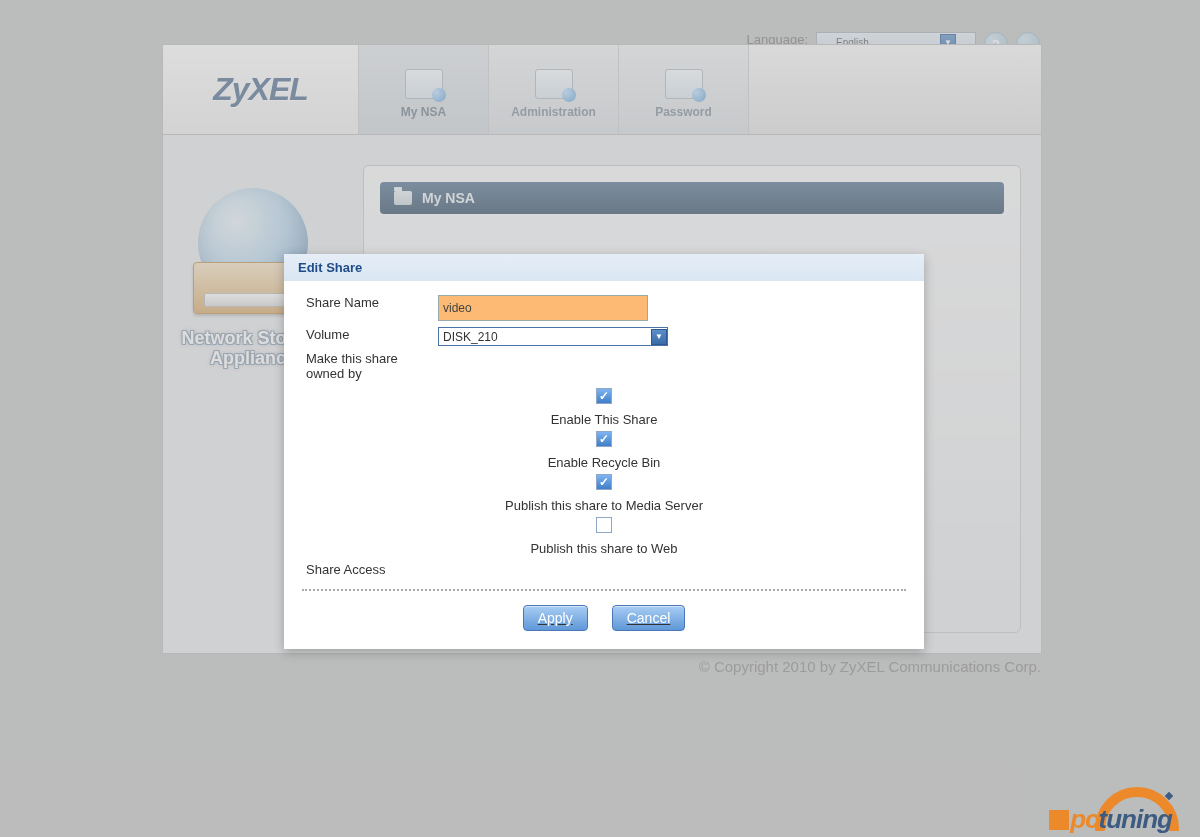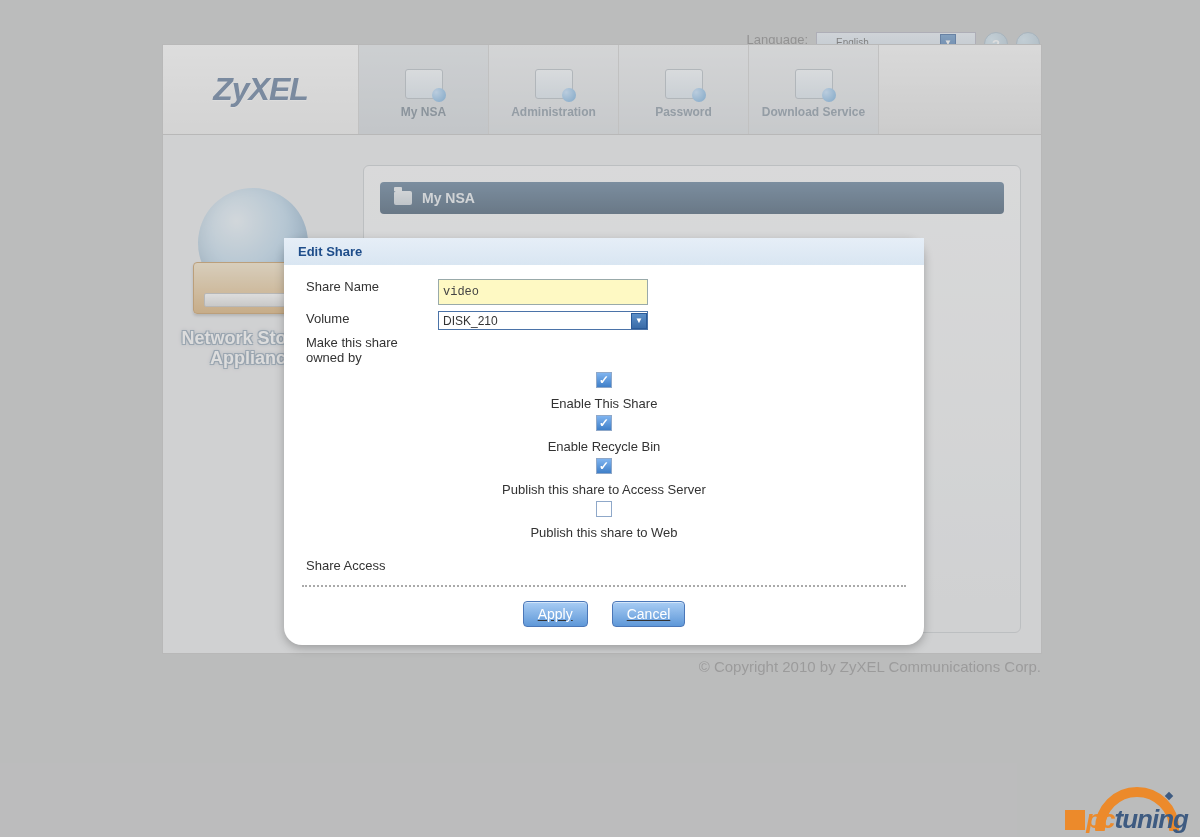--- a/index.html
+++ b/index.html
@@ -144,47 +144,46 @@
 .section-bar .folder-icon::before{
   content:""; position:absolute; top:-4px; left:0; width:8px;height:4px;
   background:#e9eef3; border-radius:1px 1px 0 0;
 }
 .copyright{
   position:absolute; right:0; bottom:-22px;
   font-size:15px; color:#888;
 }
 .modal {
   position:absolute;
-  top:238px; left:284px;
+  top:254px; left:284px;
   width:640px;
   background:#fff;
   box-shadow: 0 3px 10px rgba(0,0,0,.25);
   z-index:10;
-  border-radius:18px;
 }
 .modal-title{
   background:linear-gradient(#e6eef7,#d9e6f2);
   color:#1e4d8a; font-weight:bold; font-size:13px;
   padding:6px 14px;
 }
 .modal-body{ padding:14px 22px 18px 22px; font-size:13px; color:#333; }
 .form-row{ display:flex; margin-bottom:6px; }
 .form-row .lbl{ width:132px; }
 .form-row.tall .lbl{ line-height:1.15; }
 .text-input{
   width:210px; height:19px; border:1px solid #9aa; font-size:12px;
-  padding:12px 4px; color:#444; background:#fef9c3;font-family:Liberation Mono, monospace;
+  padding:12px 4px; color:#444; background:#fdba74;
 }
 .select-like{
   height:19px; border:1px solid #4b73a8;
   background:#fff; font-size:12px; color:#333;
   display:flex; align-items:center; justify-content:space-between;
   padding-left:4px;
 }
-.select-like.vol{ width:210px; }
+.select-like.vol{ width:230px; }
 .select-like.owner{ width:252px; }
 .select-like.access{ width:308px; }
 .check-row{ display:flex; align-items:center; gap:8px; margin:4px 0;flex-direction:column; }
 .cbox{
   width:16px;height:16px;border:1px solid #8fa8c9; background:#fff;
   display:flex;align-items:center;justify-content:center;
 }
 .cbox.checked{
   background:linear-gradient(#7fb4f0,#3f7fc8);
 }
@@ -243,24 +242,20 @@
       <div class="tab-icon"></div>
       <span>My NSA</span>
     </div>
     <div class="nav-tab">
       <div class="tab-icon"></div>
       <span>Administration</span>
     </div>
     <div class="nav-tab">
       <div class="tab-icon"></div>
       <span>Password</span>
-    </div>
-    <div class="nav-tab" style="white-space:pre-line;">
-      <div class="tab-icon"></div>
-      <span>Download Service</span>
     </div>
   </div>
 
   <div class="body-area">
     <div class="side-appliance">
       <div class="appliance-globe"></div>
       <div class="appliance-box"></div>
       <div class="appliance-label">
         <span>Network Storage</span><br>
         <span>Appliance</span>
@@ -302,46 +297,46 @@
     <div class="check-row">
       <span class="cbox checked"></span>
       <span>Enable This Share</span>
     </div>
     <div class="check-row">
       <span class="cbox checked"></span>
       <span>Enable Recycle Bin</span>
     </div>
     <div class="check-row">
       <span class="cbox checked"></span>
-      <span>Publish this share to Access Server</span>
+      <span>Publish this share to Media Server</span>
     </div>
     <div class="check-row">
       <span class="cbox"></span>
       <span>Publish this share to Web</span>
     </div>
 
-    <div class="form-row" style="margin-top:18px;">
+    <div class="form-row" style="margin-top:6px;">
       <span class="lbl">Share Access</span>
     </div>
 
     <hr class="dotted-sep">
 
     <div class="btn-row">
       <button class="dlg-btn">Apply</button>
       <button class="dlg-btn">Cancel</button>
     </div>
   </div>
 </div>
 
 <div class="watermark">
   <div class="wm-arc">
     <svg viewBox="0 0 90 46">
       <path d="M8 44 A36 36 0 0 1 82 44" fill="none" stroke="#ec8a2b" stroke-width="10" stroke-linecap="round"></path>
       <rect x="74" y="8" width="6" height="6" fill="#3e5b81" transform="rotate(45 77 11)"></rect>
     </svg>
   </div>
 </div>
-<div class="watermark" style="right:12px; bottom:2px;">
+<div class="watermark" style="right:28px; bottom:2px;">
   <div class="wm-text">
     <span class="wm-sq"></span>
     <span class="wm-txt"><span class="wm-pc">pc</span><span class="wm-tuning">tuning</span></span>
   </div>
 </div>
 
 </body></html>

